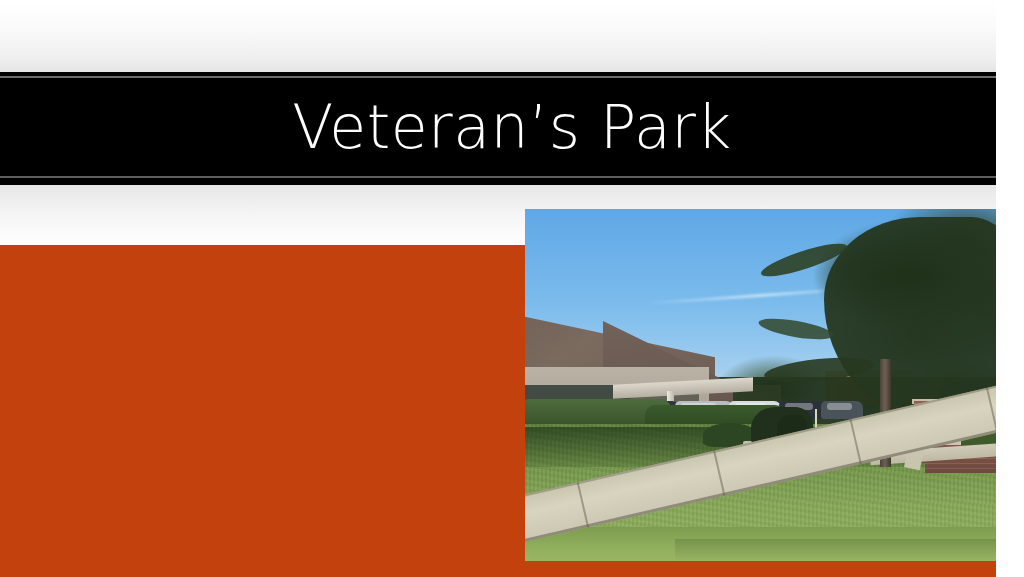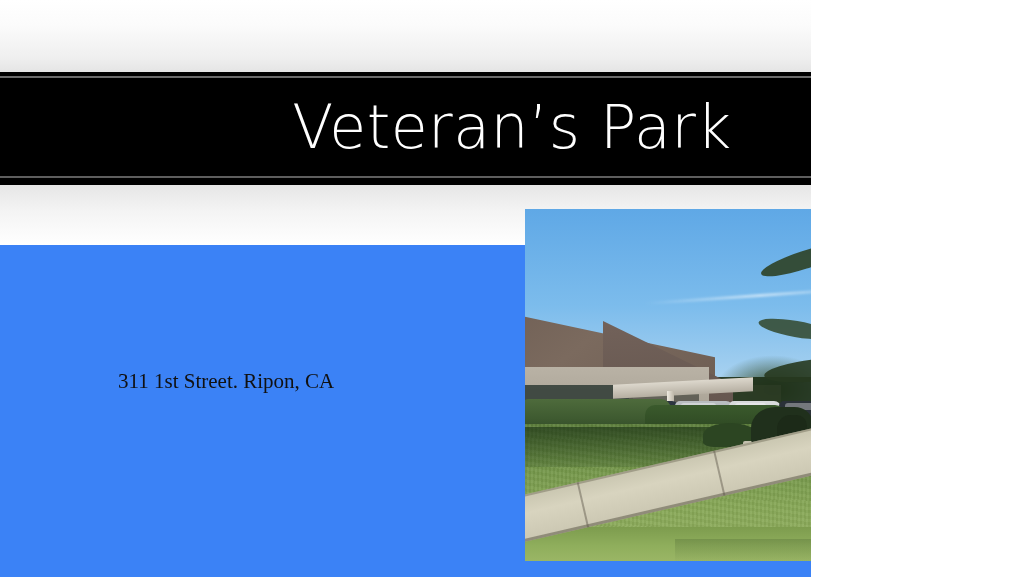--- a/index.html
+++ b/index.html
@@ -11,23 +11,23 @@
   body {
     width: 1024px;
     height: 577px;
     overflow: hidden;
     font-family: "Liberation Sans", sans-serif;
   }
 
   
   .slide {
     position: relative;
-    width: 811px;
+    width: 996px;
     height: 577px;
-    background: #3b82f6;
+    background: #c2410c;
     overflow: hidden;
   }
 
   
   .bg-wash-top {
     position: absolute;
     left: 0; top: 0;
     width: 1024px; height: 74px;
     background: linear-gradient(to bottom, #ffffff 0%, #fbfbfb 35%, #efefef 78%, #e3e3e3 100%);
   }
@@ -509,21 +509,20 @@
 
   <div class="title-banner">
     <div class="banner-rule-top"></div>
     <div class="banner-hairline-top"></div>
     <div class="banner-body"></div>
     <div class="banner-hairline-bottom"></div>
     <div class="banner-rule-bottom"></div>
     <div class="title-text">Veteran’s Park</div>
   </div>
 
-  <div class="body-text">311 1st Street. Ripon, CA</div>
 
   <div class="photo">
     <div class="photo-inner">
 
       <div class="sky"></div>
       <div class="contrail"></div>
 
       <div class="treeline"></div>
       <div class="bg-building"></div>
       <div class="bg-building2"></div>

